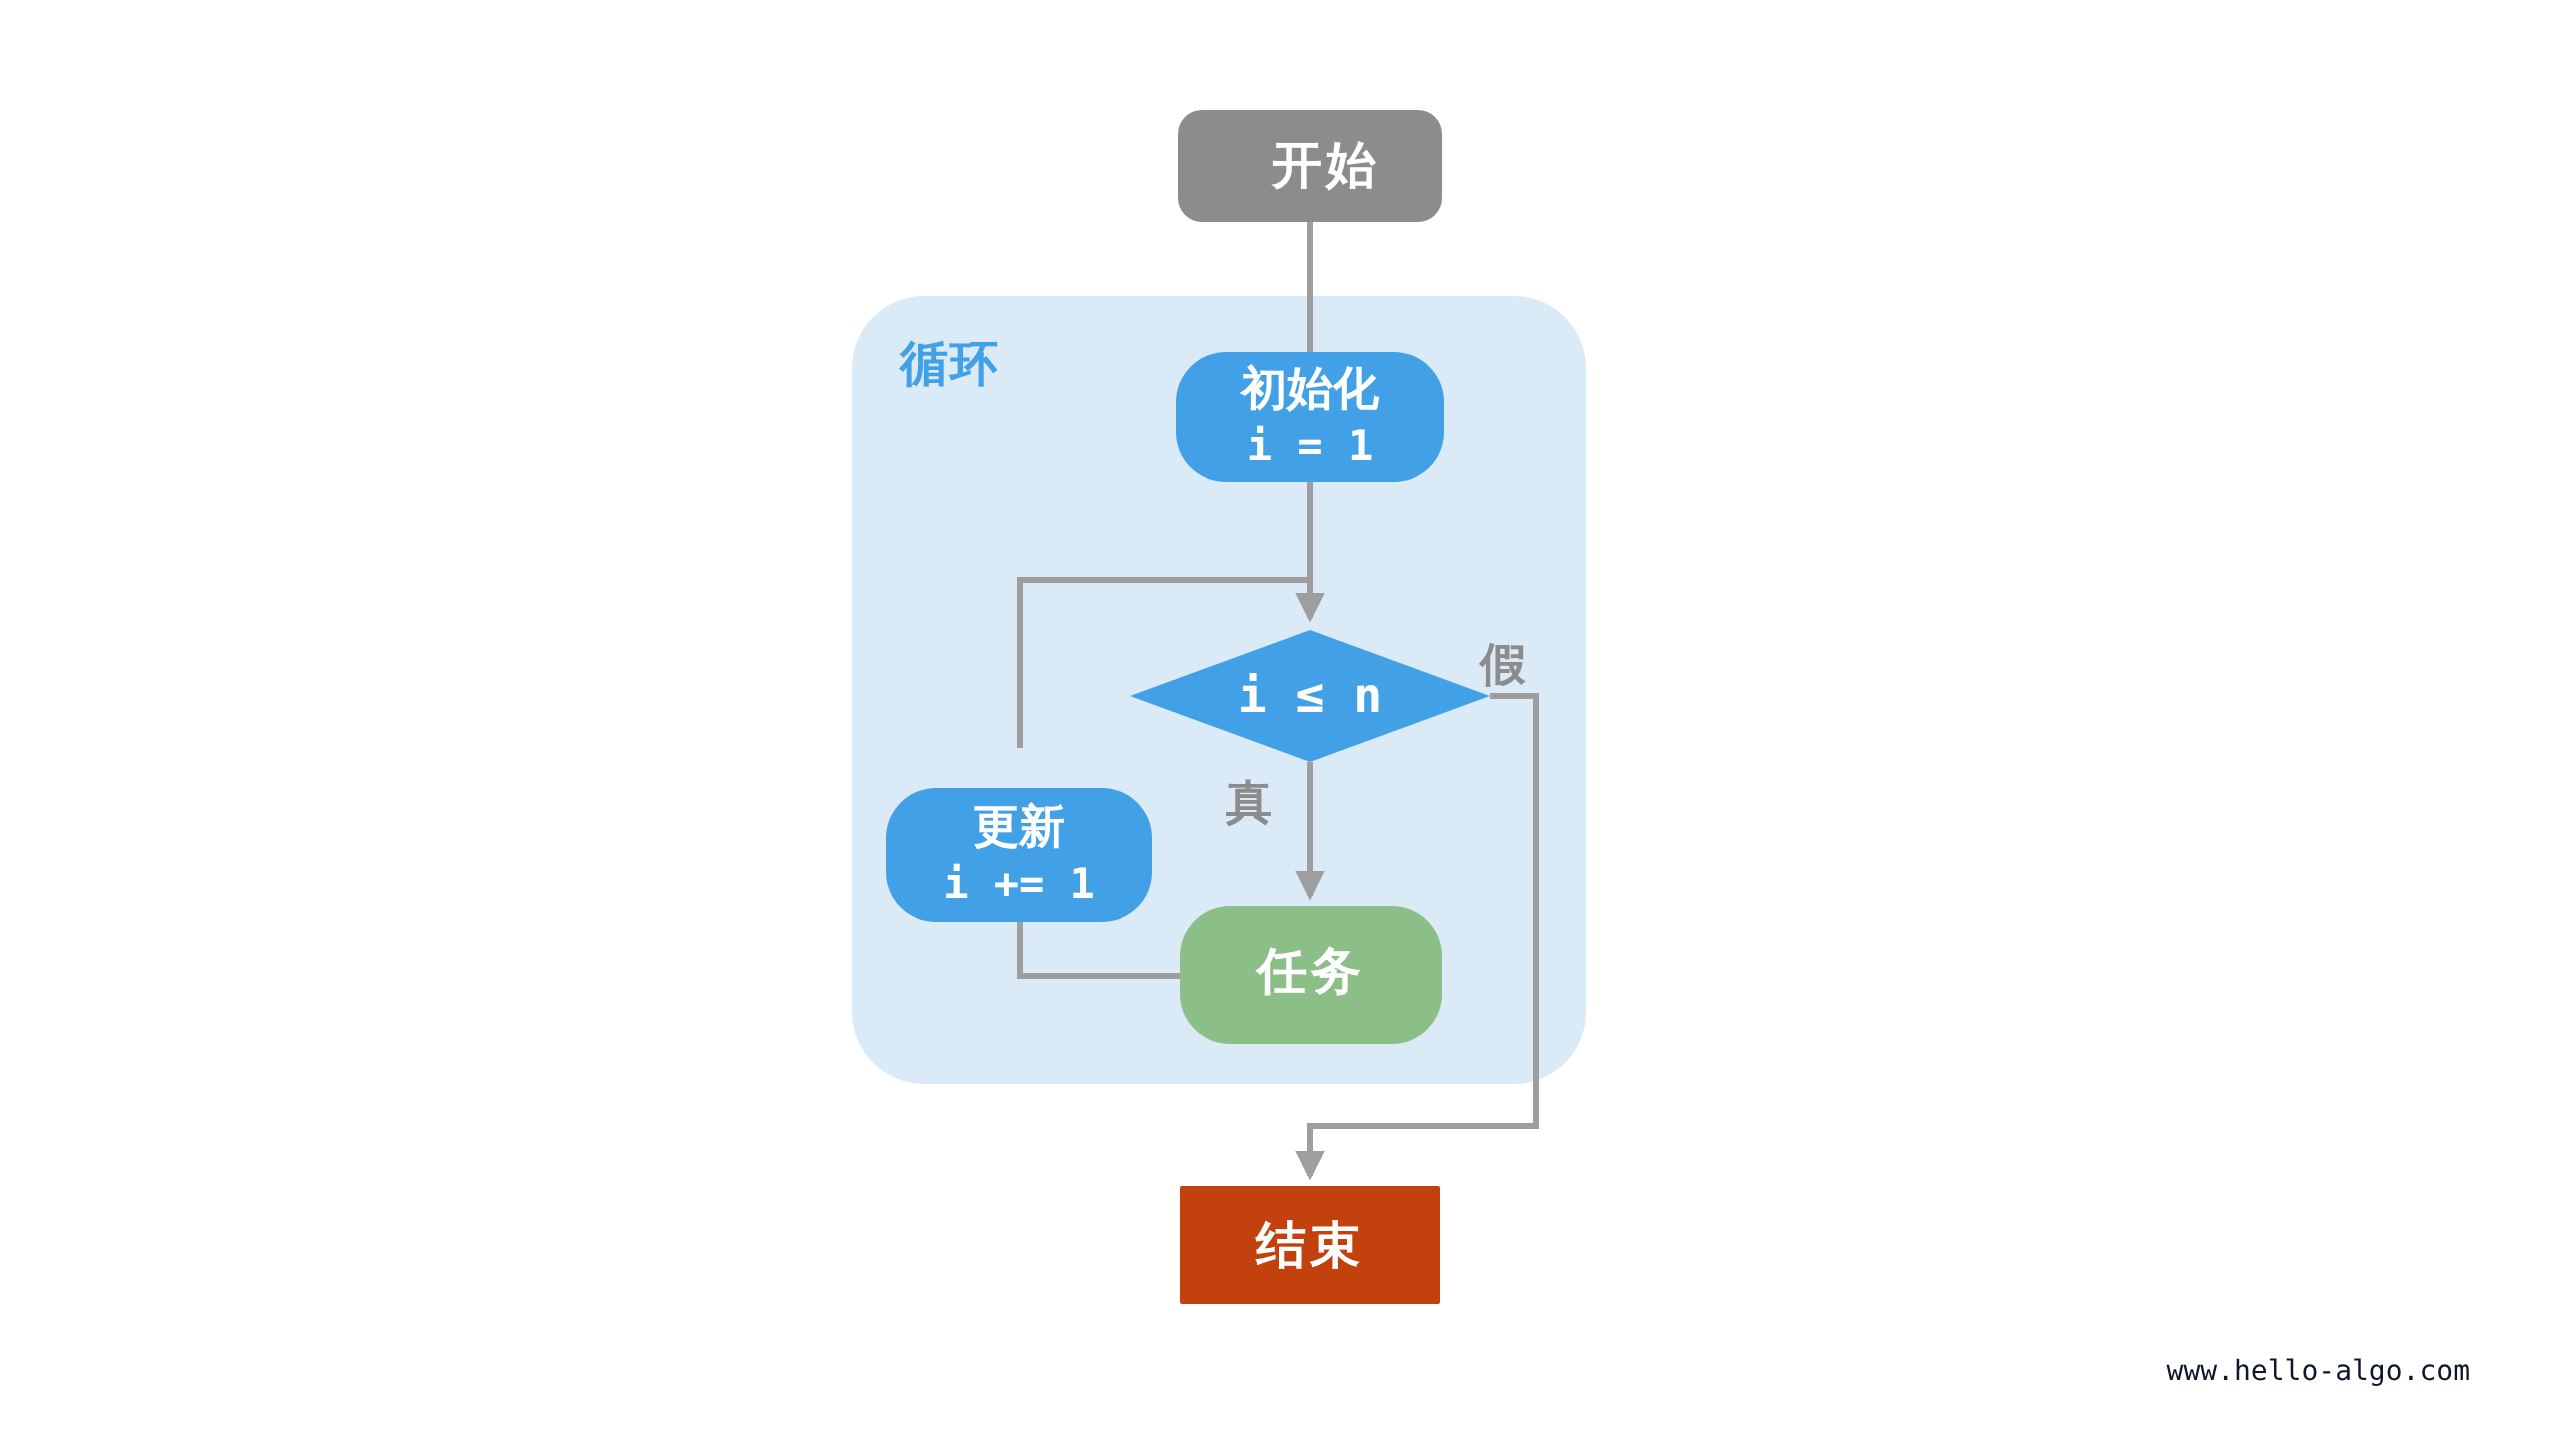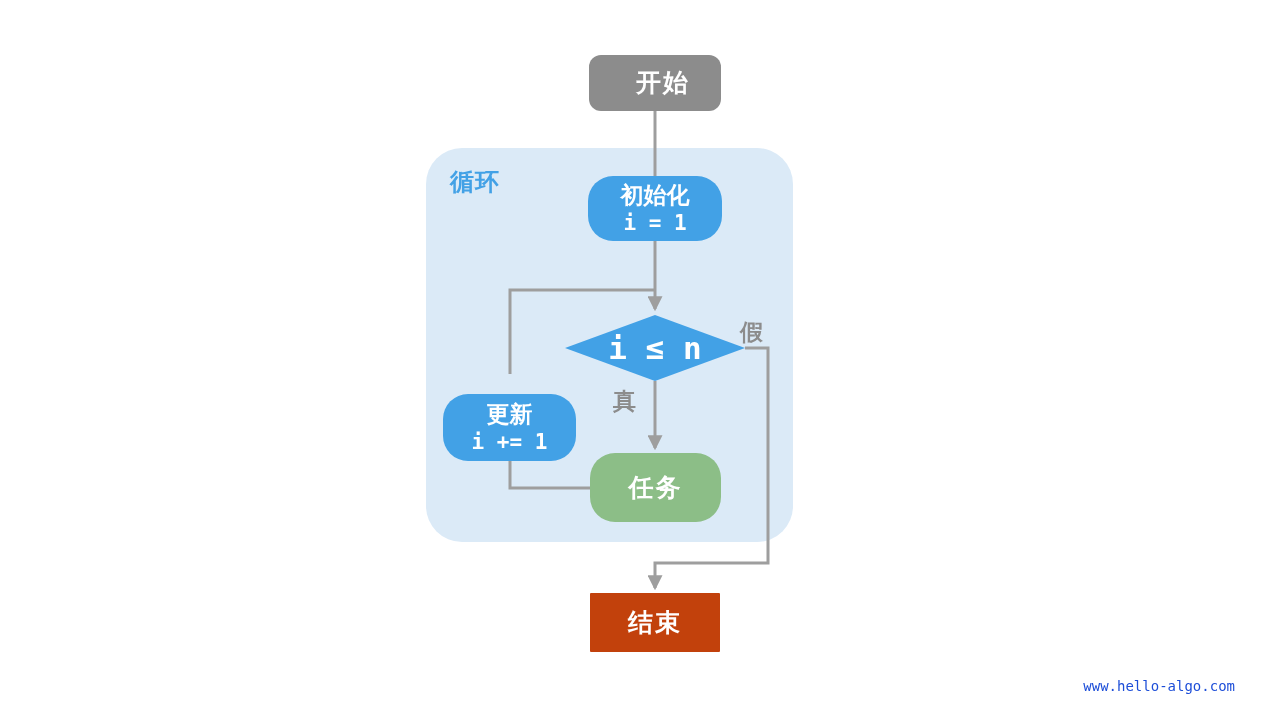--- a/index.html
+++ b/index.html
@@ -29,39 +29,39 @@
     display: flex; flex-direction: column; align-items: center; justify-content: center;
     color: #ffffff; text-align: center; line-height: 1.25; border-radius: 25px;
   }
   .node .title { font-size: 23px; font-weight: bold; }
   .node .big   { font-size: 25px; font-weight: bold; letter-spacing: 2px; }
   .node .code  { font-size: 21px; font-weight: bold; font-family: "DejaVu Sans Mono", "Liberation Mono", monospace; text-align: right; }
 
   .node-start { left: 589px; top: 55px;  width: 132px; height: 56px; background: #8C8C8C; border-radius: 12px; padding-left: 16px; }
   .node-init  { left: 588px; top: 176px; width: 134px; height: 65px; background: #42A1E6; }
   .node-update{ left: 443px; top: 394px; width: 133px; height: 67px; background: #42A1E6; }
-  .node-task  { left: 590px; top: 453px; width: 131px; height: 69px; background: #8CBE87; }
+  .node-task  { left: 590px; top: 453px; width: 131px; height: 69px; background: #8CBE87; font-family: Liberation Mono, monospace; }
   .node-end   { left: 590px; top: 593px; width: 130px; height: 59px; background: #c2410c; border-radius: 1px; }
 
   .diamond-label {
     left: 565px; top: 315px; width: 180px; height: 66px;
     display: flex; align-items: center; justify-content: center;
-    color: #ffffff; font-size: 31px; font-weight: bold;
+    color: #ffffff; font-size: 24px; font-weight: bold;
     font-family: "DejaVu Sans Mono", "Liberation Mono", monospace;
   }
 
   .branch-label {
     color: #8C8C8C; font-size: 23px; font-weight: bold;
   }
   .label-true  { left: 613px; top: 386px; }
   .label-false { left: 740px; top: 317px; }
 
   .watermark {
     right: 45px; top: 678px;
-    color: #1d4ed8; font-size: 14px;
+    color: #0f172a; font-size: 14px;
     font-family: "DejaVu Sans Mono", "Liberation Mono", monospace;
   }
 </style>
 </head>
 <body>
 
 <div class="abs loop-container"></div>
 <div class="abs loop-label">循环</div>
 
 <svg class="abs connectors" viewBox="0 0 1280 720" xmlns="http://www.w3.org/2000/svg">

